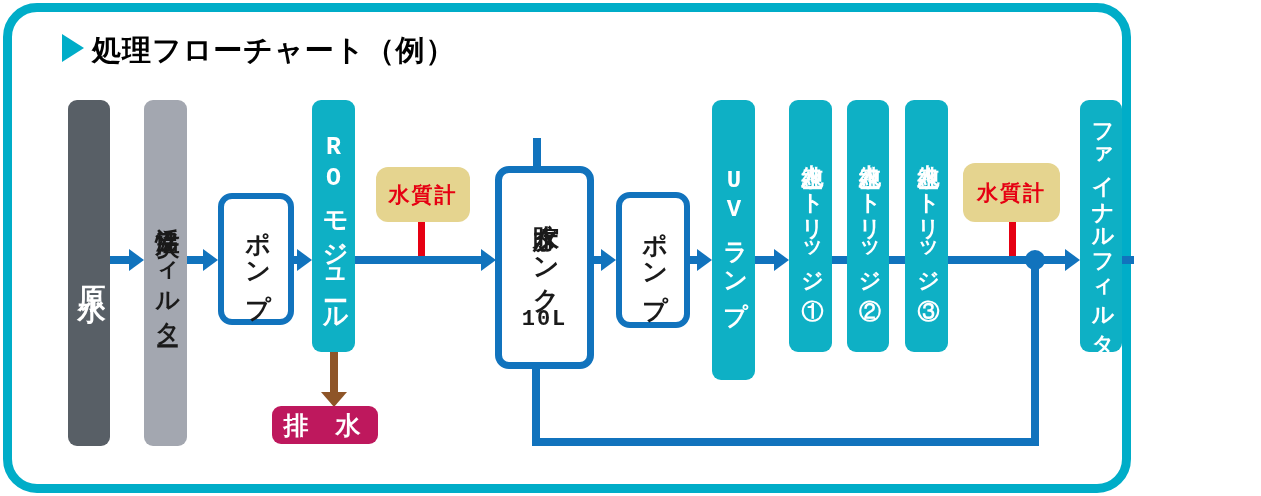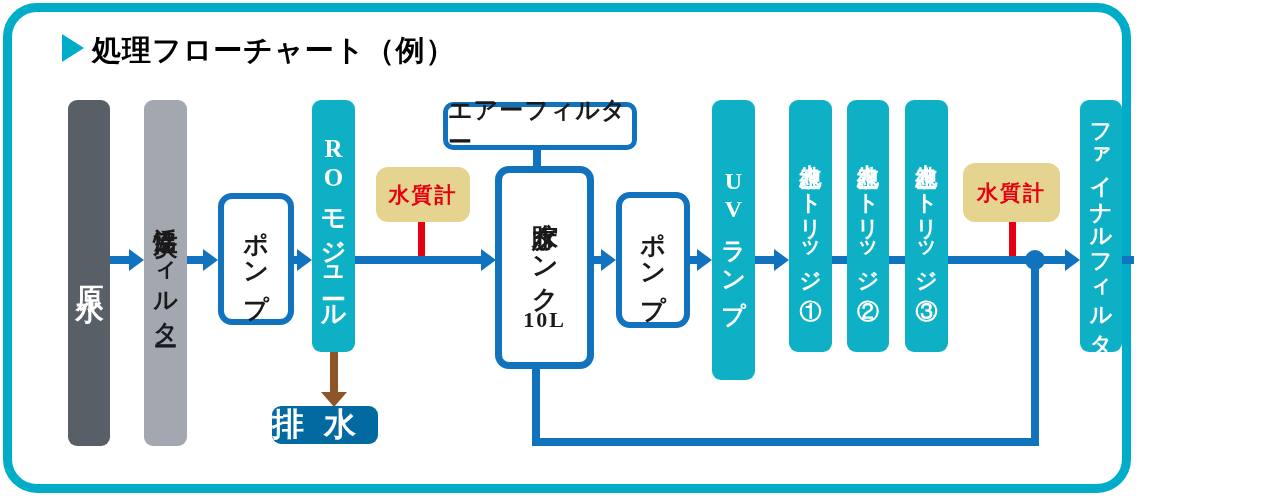--- a/index.html
+++ b/index.html
@@ -1,18 +1,18 @@
 <!DOCTYPE html>
 <html><head>
 <meta charset="utf-8">
 <style>
   html,body{margin:0;padding:0;background:#ffffff;}
   #stage{
     position:relative;width:1134px;height:496px;background:#ffffff;overflow:hidden;
-    font-family:Liberation Serif, serif;
+    font-family:Liberation Mono, monospace;
   }
   .frame{
     position:absolute;left:3px;top:3px;right:3px;bottom:3px;
     border:9px solid #00adc8;border-radius:34px;background:#ffffff;
   }
   .title-arrow{
     position:absolute;left:62px;top:34px;width:0;height:0;
     border-top:14px solid transparent;border-bottom:14px solid transparent;
     border-left:22px solid #00adc8;
   }
@@ -55,23 +55,23 @@
   }
   .redline{position:absolute;width:7px;background:#e60012;z-index:1;}
   
   .brown-vline{position:absolute;width:8px;background:#8e5528;z-index:1;}
   .brown-arr{
     position:absolute;width:0;height:0;z-index:1;
     border-left:13px solid transparent;border-right:13px solid transparent;
     border-top:15px solid #8e5528;
   }
   .drain-box{
-    position:absolute;background:#0369a1;border-radius:9px;color:#fff;
-    display:flex;align-items:center;justify-content:flex-start;
-    font-size:32px;font-weight:bold;letter-spacing:6px;z-index:2;
+    position:absolute;background:#be185d;border-radius:9px;color:#fff;
+    display:flex;align-items:center;justify-content:center;
+    font-size:25px;font-weight:bold;letter-spacing:6px;z-index:2;
   }
 </style>
 </head>
 <body>
 
 <div id="stage">
 
   <div class="frame"></div>
 
   <div class="title-arrow"></div>
@@ -128,23 +128,20 @@
 
   <div class="bar teal" style="left:312px;top:100px;width:43px;height:252px;">
     <span class="vtext" style="font-size:25px;">ROモジュール</span>
   </div>
 
   <div class="meter" style="left:376px;top:167px;width:94px;height:55px;">
     <span>水質計</span>
   </div>
   <div class="redline" style="left:418px;top:222px;height:34px;"></div>
 
-  <div class="wbox" style="left:443px;top:102px;width:184px;height:38px;border-width:5px;border-radius:10px;">
-    <span style="font-size:24px;font-weight:bold;letter-spacing:1px;">エアーフィルター</span>
-  </div>
 
   <div class="wbox" style="left:495px;top:166px;width:85px;height:189px;flex-direction:column;border-width:7px;">
     <span class="vtext" style="font-size:26px;">貯水タンク</span>
     <span style="font-size:22px;font-weight:bold;letter-spacing:2px;margin-top:6px;">10L</span>
   </div>
 
   <div class="wbox" style="left:616px;top:192px;width:62px;height:124px;">
     <span class="vtext" style="font-size:25px;">ポンプ</span>
   </div>
 

